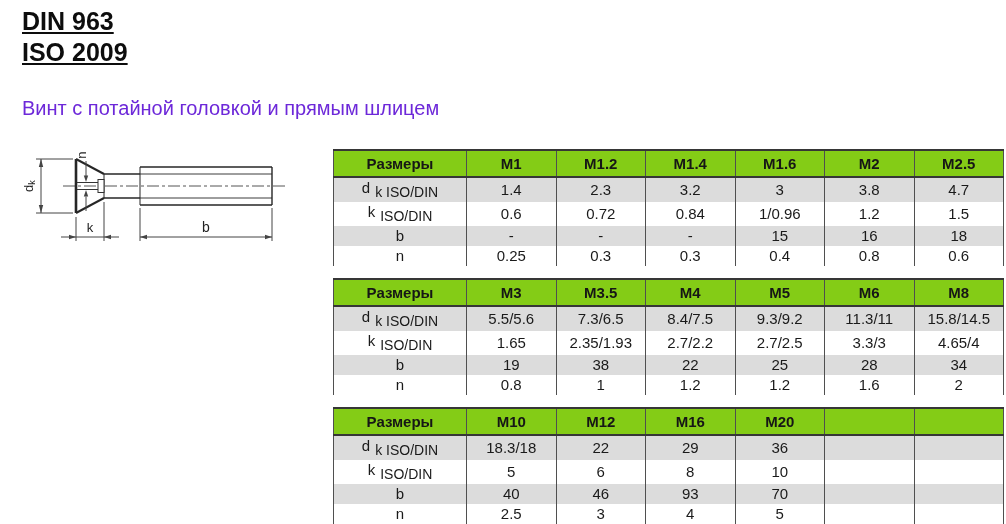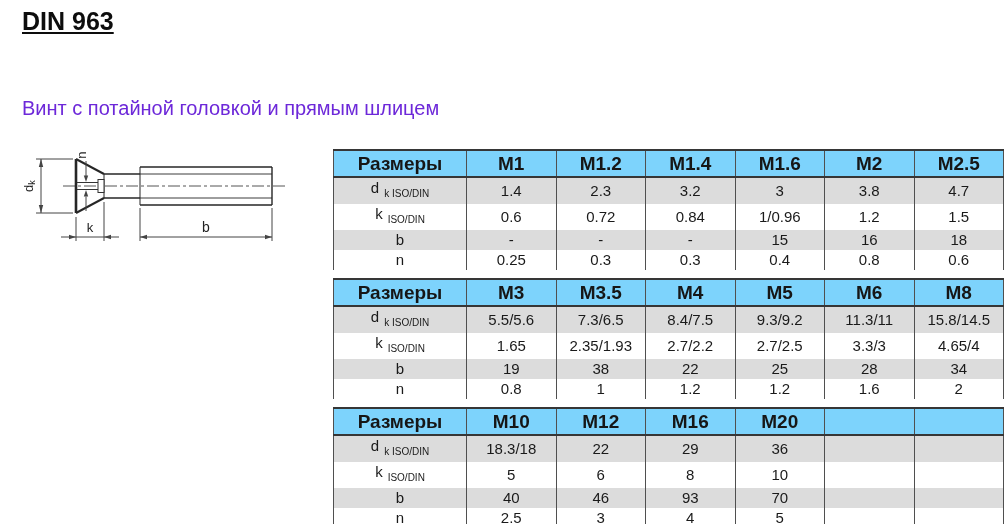--- a/index.html
+++ b/index.html
@@ -21,36 +21,37 @@
     border-right:1px solid #4f4f4f;
   }
   .dims-table.t1{top:149px;}
   .dims-table.t2{top:278px;}
   .dims-table.t3{top:407px;}
   .dims-table th,.dims-table td{
     border-left:1px solid #4f4f4f;border-right:1px solid #4f4f4f;
     text-align:center;padding:0;white-space:nowrap;overflow:hidden;
   }
   .dims-table th{
-    background:#7dd3fc;height:25px;font-size:19px;font-weight:bold;
+    background:#84cc16;height:25px;font-size:15px;font-weight:bold;
     border-bottom:2px solid #363636;color:#161616;
   }
   .dims-table td{height:20px;font-size:15px;line-height:20px;}
   .dims-table tbody tr:nth-child(odd) td{background:#dcdcdc;}
   .dims-table tbody tr:nth-child(even) td{background:#ffffff;}
-  .dims-table td.rowlabel sub{font-size:10px;margin-left:5px;text-align:right;}
+  .dims-table td.rowlabel sub{font-size:14px;margin-left:5px;text-align:right;}
   .dims-table col.c0{width:133px;}
 
   svg text{font-family:"Liberation Sans",sans-serif;fill:#222;}
 </style>
 </head>
 <body>
 
 <div class="titles">
   <div class="title-line">DIN 963</div>
+  <div class="title-line">ISO 2009</div>
 </div>
 
 <div class="subtitle">Винт с потайной головкой и прямым шлицем</div>
 
 <svg class="drawing" viewBox="0 0 310 120" xmlns="http://www.w3.org/2000/svg">
 
   <line x1="48" y1="46" x2="272" y2="46" stroke="#555" stroke-width="1" stroke-dasharray="12 3 3 3"></line>
 
   <g stroke="#262626" fill="none">
     <line x1="61" y1="19" x2="61" y2="73" stroke-width="2.6"></line>

